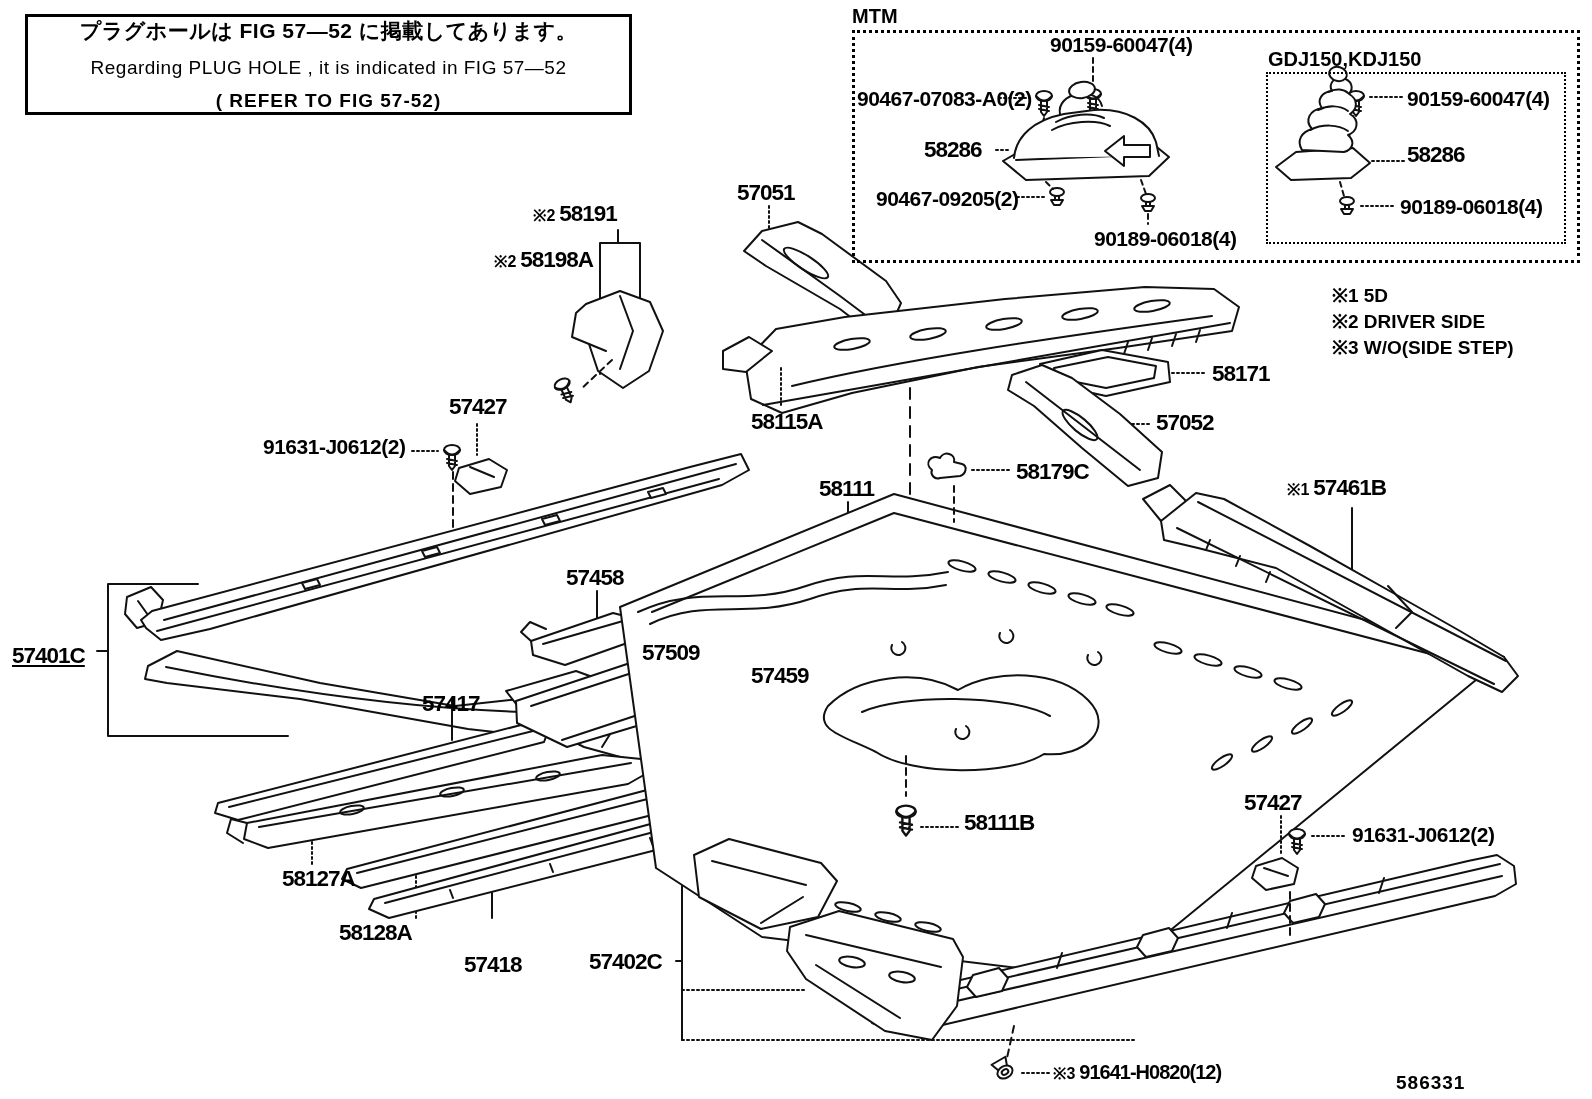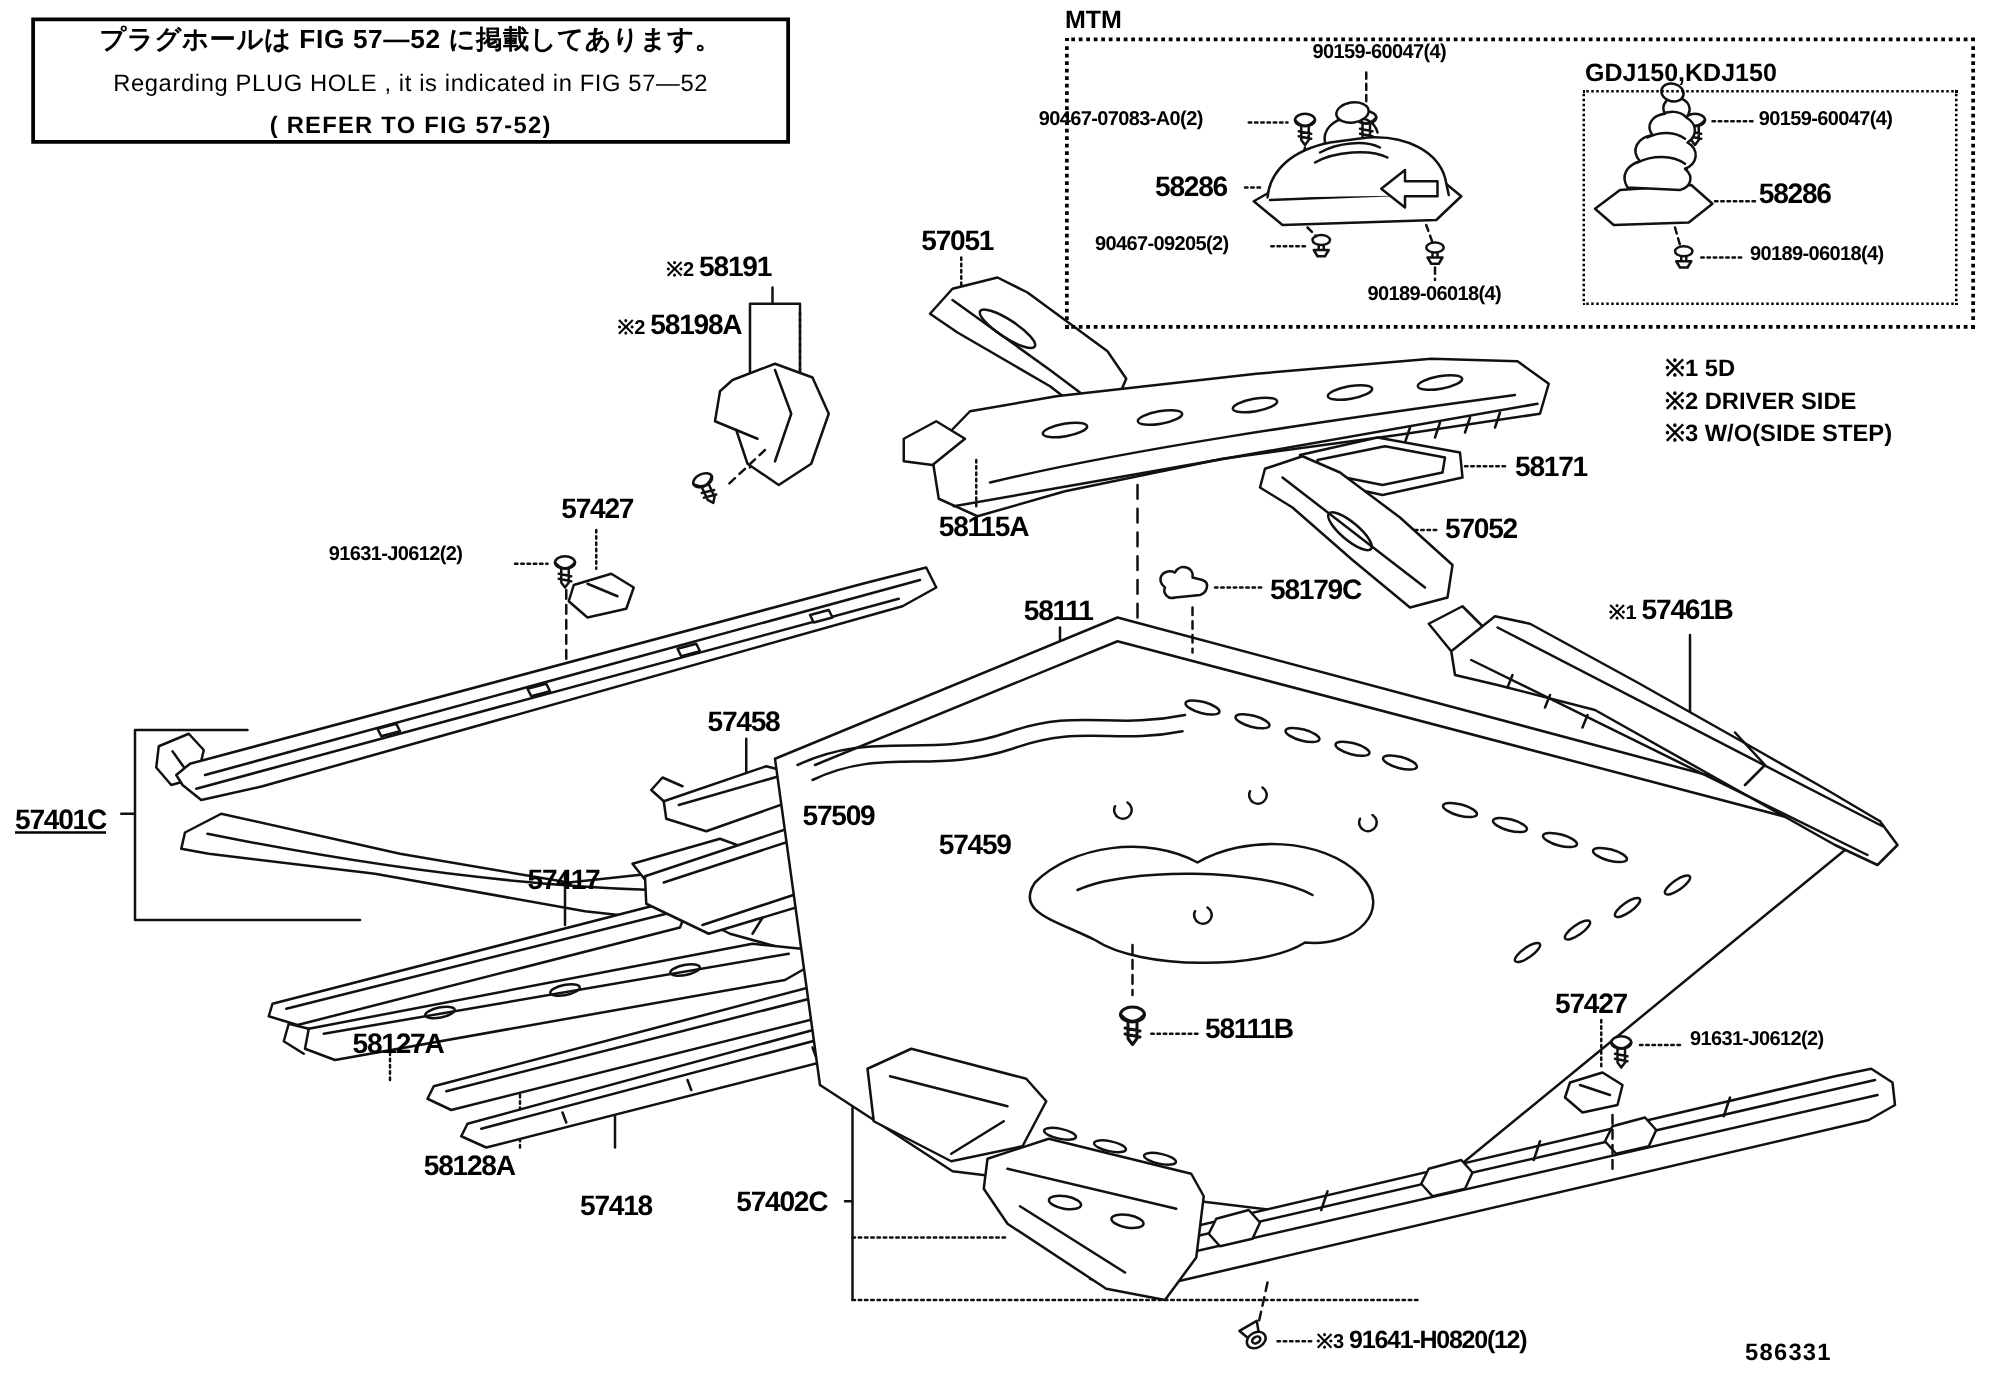--- a/index.html
+++ b/index.html
@@ -2,21 +2,21 @@
 <html><head>
 <meta charset="utf-8">
 <style>
   html,body{margin:0;padding:0;background:#fff;}
   .stage{position:relative;width:1592px;height:1099px;background:#fff;overflow:hidden;
          font-family:"Liberation Sans",sans-serif;color:#000;}
   svg.art{position:absolute;left:0;top:0;}
   .plabel{position:absolute;font-weight:700;font-size:22.5px;letter-spacing:-1px;
           line-height:1;white-space:nowrap;display:flex;align-items:baseline;gap:4px;}
   .plabel .pfx{font-size:16px;font-weight:700;letter-spacing:0;}
-  .flabel{position:absolute;font-weight:700;font-size:16px;letter-spacing:-0.5px;
+  .flabel{position:absolute;font-weight:700;font-size:21px;letter-spacing:-0.5px;
           line-height:1;white-space:nowrap;}
   .note-box{position:absolute;left:25px;top:14px;width:601px;height:95px;border:3px solid #000;
             display:flex;flex-direction:column;justify-content:space-between;align-items:center;gap:3px;}
   .note-jp{font-size:21px;font-weight:700;letter-spacing:0.5px;}
   .note-en{font-size:19px;font-weight:400;letter-spacing:0.5px;}
   .note-ref{font-size:19px;font-weight:700;letter-spacing:1px;}
   .mtm-box{position:absolute;left:852px;top:30px;width:722px;height:227px;border:3px dotted #000;}
   .gdj-box{position:absolute;left:1266px;top:72px;width:296px;height:168px;border:2px dotted #000;}
   .box-title{position:absolute;font-weight:700;font-size:20px;line-height:1;white-space:nowrap;}
   .legend{position:absolute;left:1332px;top:283px;font-size:19px;font-weight:700;line-height:26px;white-space:nowrap;}
@@ -287,21 +287,21 @@
   <div class="note-en">Regarding  PLUG  HOLE , it is indicated in FIG 57—52</div>
   <div class="note-ref">( REFER TO FIG 57-52)</div>
 </div>
 
 <div class="box-title" style="left:852px;top:6px;">MTM</div>
 <div class="mtm-box"></div>
 <div class="box-title" style="left:1268px;top:49px;">GDJ150,KDJ150</div>
 <div class="gdj-box"></div>
 
 <div class="flabel" style="left:1050px;top:34px;">90159-60047(4)</div>
-<div class="flabel" style="left:831px;top:88px;">90467-07083-A0(2)</div>
+<div class="flabel" style="left:857px;top:88px;">90467-07083-A0(2)</div>
 <div class="plabel" style="left:924px;top:139px;">
       <span>58286</span>
     </div>
 <div class="flabel" style="left:876px;top:188px;">90467-09205(2)</div>
 <div class="flabel" style="left:1094px;top:228px;">90189-06018(4)</div>
 
 <div class="flabel" style="left:1407px;top:88px;">90159-60047(4)</div>
 <div class="plabel" style="left:1407px;top:144px;">
       <span>58286</span>
     </div>
@@ -355,21 +355,21 @@
     </div>
 <div class="plabel" style="left:642px;top:642px;">
       <span>57509</span>
     </div>
 <div class="plabel" style="left:751px;top:665px;">
       <span>57459</span>
     </div>
 <div class="plabel" style="left:422px;top:693px;text-align:center;">
       <span>57417</span>
     </div>
-<div class="plabel" style="left:282px;top:824px;">
+<div class="plabel" style="left:282px;top:868px;">
       <span>58127A</span>
     </div>
 <div class="plabel" style="left:339px;top:922px;">
       <span>58128A</span>
     </div>
 <div class="plabel" style="left:464px;top:954px;">
       <span>57418</span>
     </div>
 <div class="plabel" style="left:964px;top:812px;">
       <span>58111B</span>

